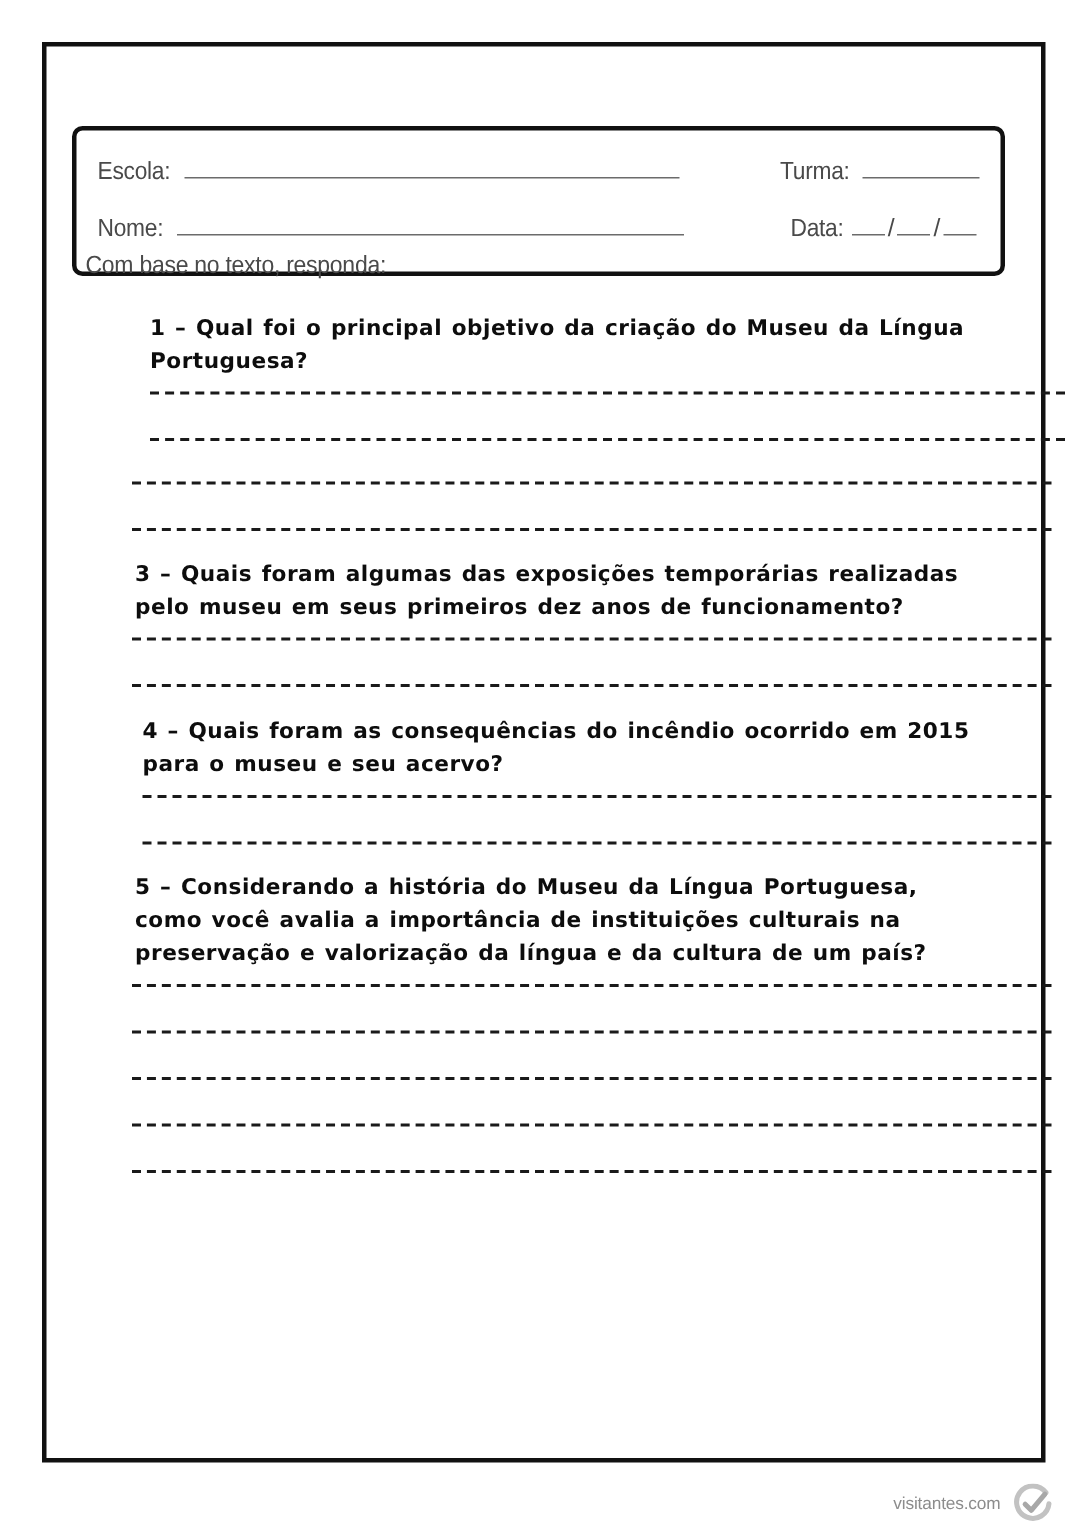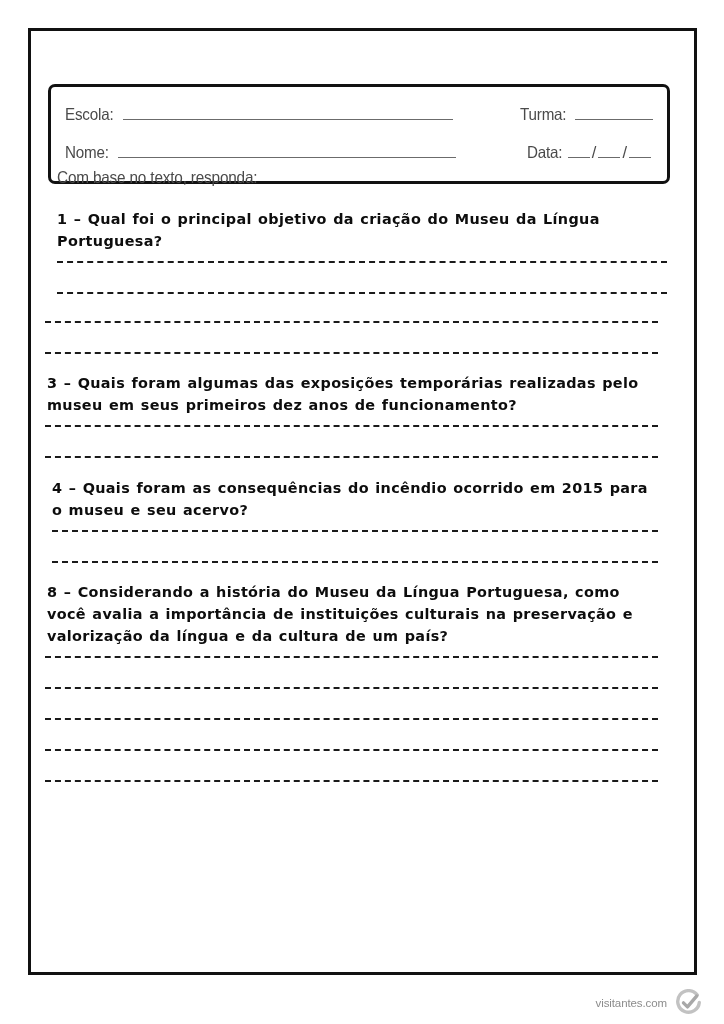--- a/index.html
+++ b/index.html
@@ -111,20 +111,21 @@
   
   .questions {
     position: absolute;
     left: 0;
     top: 208px;
     width: 724px;
   }
   .question-block {
     position: relative;
     margin-bottom: 0;
+    padding-left: 43px;
   }
   .question-text {
     font-family: "DejaVu Sans", sans-serif;
     font-size: 14.4px;
     font-weight: 600;
     color: #0d0d0d;
     line-height: 22px;
     letter-spacing: 0.35px;
     word-spacing: 1px;
     margin: 0;
@@ -240,21 +241,21 @@
   <div class="question-block">
     <p class="question-text q-indent-c">4 – Quais foram as consequências do incêndio ocorrido em 2015 para o museu e seu acervo?</p>
     <div class="answer-lines line-wrap-c">
       <div class="answer-line"></div>
       <div class="answer-line"></div>
     </div>
   </div>
   <div class="gap-after-q4"></div>
 
   <div class="question-block">
-    <p class="question-text q-indent-b">8 – Considerando a história do Museu da Língua Portuguesa, como você avalia a importância de instituições culturais na preservação e valorização da língua e da cultura de um país?</p>
+    <p class="question-text q-indent-b">5 – Considerando a história do Museu da Língua Portuguesa, como você avalia a importância de instituições culturais na preservação e valorização da língua e da cultura de um país?</p>
     <div class="answer-lines line-wrap-d">
       <div class="answer-line"></div>
       <div class="answer-line"></div>
       <div class="answer-line"></div>
       <div class="answer-line"></div>
       <div class="answer-line"></div>
     </div>
   </div>
 
 </div>

